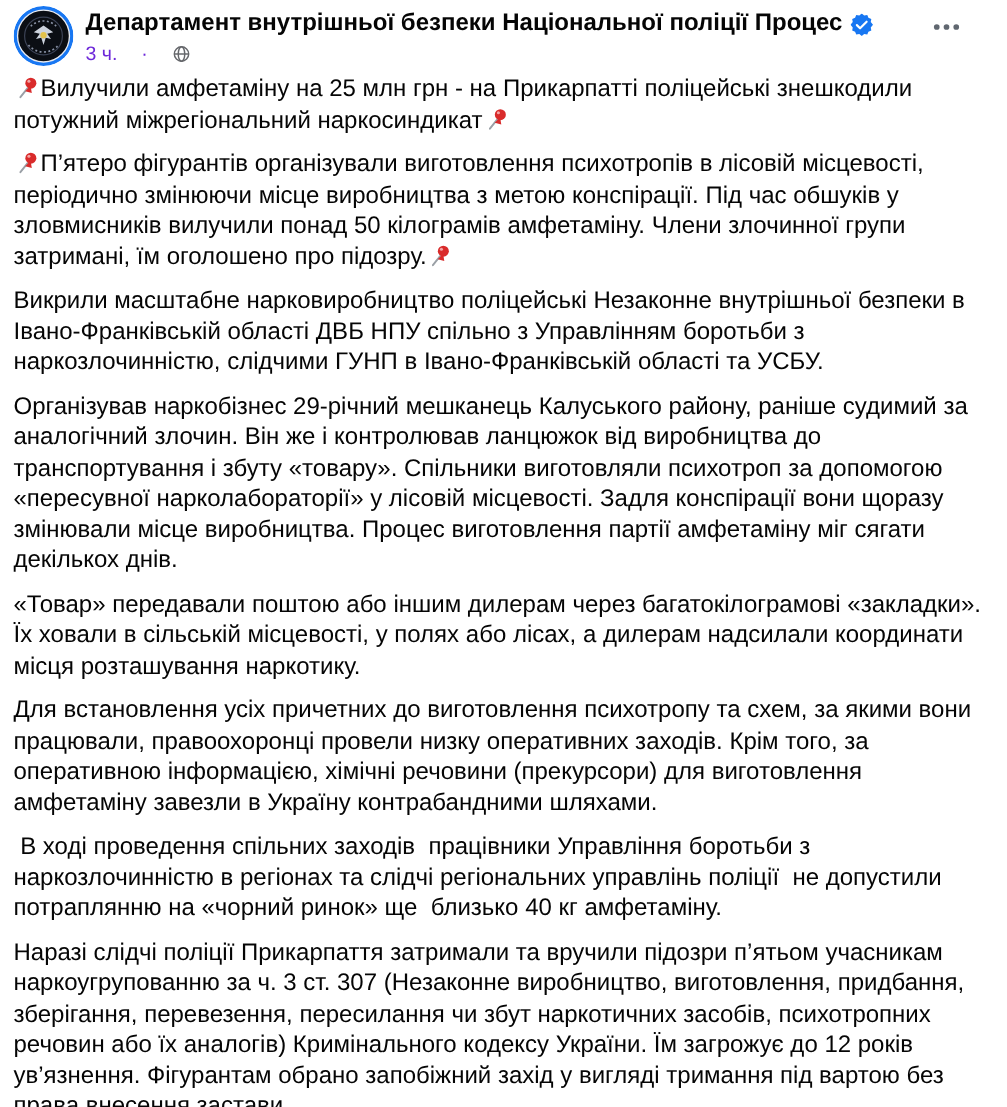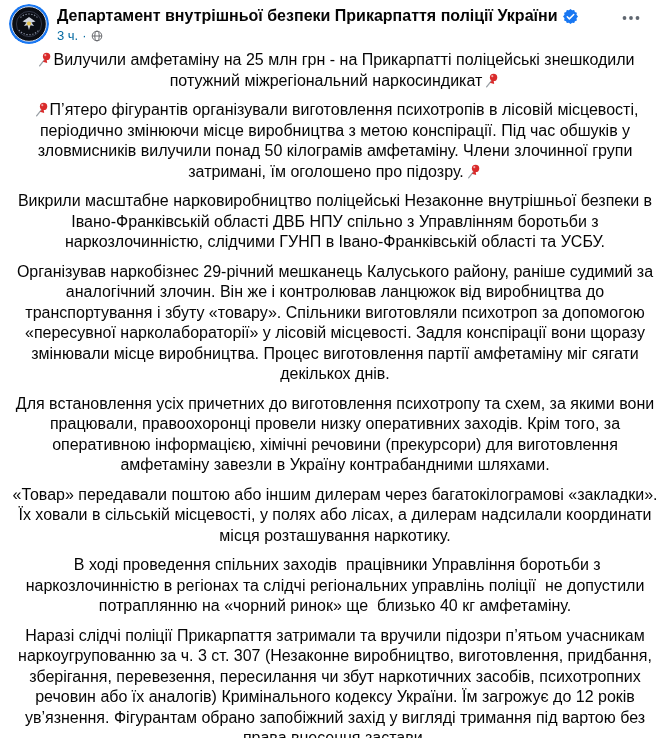--- a/index.html
+++ b/index.html
@@ -51,24 +51,24 @@
   }
   .verified-badge {
     display: inline-flex;
     width: 15px;
     height: 15px;
     flex: 0 0 15px;
   }
   .meta-row {
     display: flex;
     align-items: center;
-    gap: 4px;
+    gap: 16px;
     margin-top: 2px;
     font-size: 13px;
-    color: #0369a1;
+    color: #6d28d9;
     line-height: 16px;
   }
   .meta-row .timestamp { cursor: pointer; }
   .globe { display: inline-flex; width: 12px; height: 12px; }
   .more-btn {
     margin-left: auto;
     flex: 0 0 auto;
     width: 32px;
     height: 24px;
     display: flex;
@@ -81,21 +81,20 @@
   
   .post-body {
     padding: 4px 10px 10px 9px;
     font-size: 16px;
     line-height: 20.5px;
     color: #050505;
   }
   .post-paragraph {
     margin: 0 0 9px 0;
     white-space: pre-wrap;
-    text-align: center;
   }
   .post-paragraph:last-child { margin-bottom: 0; }
   .pin {
     display: inline-block;
     width: 16px;
     height: 16px;
     vertical-align: -2px;
     margin: 0 1px;
   }
 </style>
@@ -113,21 +112,21 @@
         <circle cx="20" cy="20" r="12.6" fill="none" stroke="#3c4356" stroke-width="0.8"></circle>
         <path d="M10 26 a13 13 0 0 0 20 0" fill="none" stroke="#8a93a6" stroke-width="1.1" stroke-dasharray="1.3 1.6"></path>
         <path d="M11.5 13.5 a12 12 0 0 1 17 0" fill="none" stroke="#8a93a6" stroke-width="1.1" stroke-dasharray="1.3 1.6"></path>
         <path d="M20 13 l-6.5 4.5 4 1 -2.5 3.5 3.5 -0.8 1.5 4.8 1.5 -4.8 3.5 0.8 -2.5 -3.5 4 -1 z" fill="#cdd3dd"></path>
         <circle cx="20" cy="19.5" r="2.1" fill="#e3c24a"></circle>
       </svg>
     </div>
 
     <div class="header-text">
       <div class="page-name-row">
-        <span class="page-name">Департамент внутрішньої безпеки Прикарпаття поліції України</span>
+        <span class="page-name">Департамент внутрішньої безпеки Національної поліції Процес</span>
         <span class="verified-badge">
           <svg width="15" height="15" viewBox="0 0 24 24">
             <path fill="#1877f2" d="M12 0l2.6 2.1 3.3-.6 1.2 3.1 3.1 1.2-.6 3.3L24 12l-2.4 2.9.6 3.3-3.1 1.2-1.2 3.1-3.3-.6L12 24l-2.6-2.1-3.3.6-1.2-3.1-3.1-1.2.6-3.3L0 12l2.4-2.9-.6-3.3 3.1-1.2L6.1 1.5l3.3.6z"></path>
             <path d="M6.8 12.4l3.4 3.4 7-7" stroke="#ffffff" stroke-width="2.3" fill="none" stroke-linecap="round" stroke-linejoin="round"></path>
           </svg>
         </span>
       </div>
       <div class="meta-row">
         <span class="timestamp">3 ч.</span>
         <span>·</span>
@@ -169,19 +168,19 @@
             <circle cx="13.2" cy="6.8" r="4.6" fill="#d92b2b"></circle>
             <circle cx="11.6" cy="5.2" r="1.3" fill="#f3a6a6"></circle>
           </svg></span>П’ятеро фігурантів організували виготовлення психотропів в лісовій місцевості, періодично змінюючи місце виробництва з метою конспірації. Під час обшуків у зловмисників вилучили понад 50 кілограмів амфетаміну. Члени злочинної групи затримані, їм оголошено про підозру.<span class="pin"><svg width="16" height="16" viewBox="0 0 20 20">
             <line x1="4.5" y1="18.5" x2="10.5" y2="11" stroke="#9aa0a6" stroke-width="1.6" stroke-linecap="round"></line>
             <path d="M8.5 13.5l5.5 1.5-1-6z" fill="#d92b2b"></path>
             <circle cx="13.2" cy="6.8" r="4.6" fill="#d92b2b"></circle>
             <circle cx="11.6" cy="5.2" r="1.3" fill="#f3a6a6"></circle>
           </svg></span></p>
       <p class="post-paragraph">Викрили масштабне нарковиробництво поліцейські Незаконне внутрішньої безпеки в Івано-Франківській області ДВБ НПУ спільно з Управлінням боротьби з наркозлочинністю, слідчими ГУНП в Івано-Франківській області та УСБУ.</p>
       <p class="post-paragraph">Організував наркобізнес 29-річний мешканець Калуського району, раніше судимий за аналогічний злочин. Він же і контролював ланцюжок від виробництва до транспортування і збуту «товару». Спільники виготовляли психотроп за допомогою «пересувної нарколабораторії» у лісовій місцевості. Задля конспірації вони щоразу змінювали місце виробництва. Процес виготовлення партії амфетаміну міг сягати декількох днів.</p>
+      <p class="post-paragraph">«Товар» передавали поштою або іншим дилерам через багатокілограмові «закладки». Їх ховали в сільській місцевості, у полях або лісах, а дилерам надсилали координати місця розташування наркотику.</p>
       <p class="post-paragraph">Для встановлення усіх причетних до виготовлення психотропу та схем, за якими вони працювали, правоохоронці провели низку оперативних заходів. Крім того, за оперативною інформацією, хімічні речовини (прекурсори) для виготовлення амфетаміну завезли в Україну контрабандними шляхами.</p>
-      <p class="post-paragraph">«Товар» передавали поштою або іншим дилерам через багатокілограмові «закладки». Їх ховали в сільській місцевості, у полях або лісах, а дилерам надсилали координати місця розташування наркотику.</p>
       <p class="post-paragraph"> В ході проведення спільних заходів  працівники Управління боротьби з наркозлочинністю в регіонах та слідчі регіональних управлінь поліції  не допустили потраплянню на «чорний ринок» ще  близько 40 кг амфетаміну.</p>
       <p class="post-paragraph">Наразі слідчі поліції Прикарпаття затримали та вручили підозри п’ятьом учасникам наркоугрупованню за ч. 3 ст. 307 (Незаконне виробництво, виготовлення, придбання, зберігання, перевезення, пересилання чи збут наркотичних засобів, психотропних речовин або їх аналогів) Кримінального кодексу України. Їм загрожує до 12 років ув’язнення. Фігурантам обрано запобіжний захід у вигляді тримання під вартою без права внесення застави.</p>
     </div>
 
 </div>
 
 </body></html>

